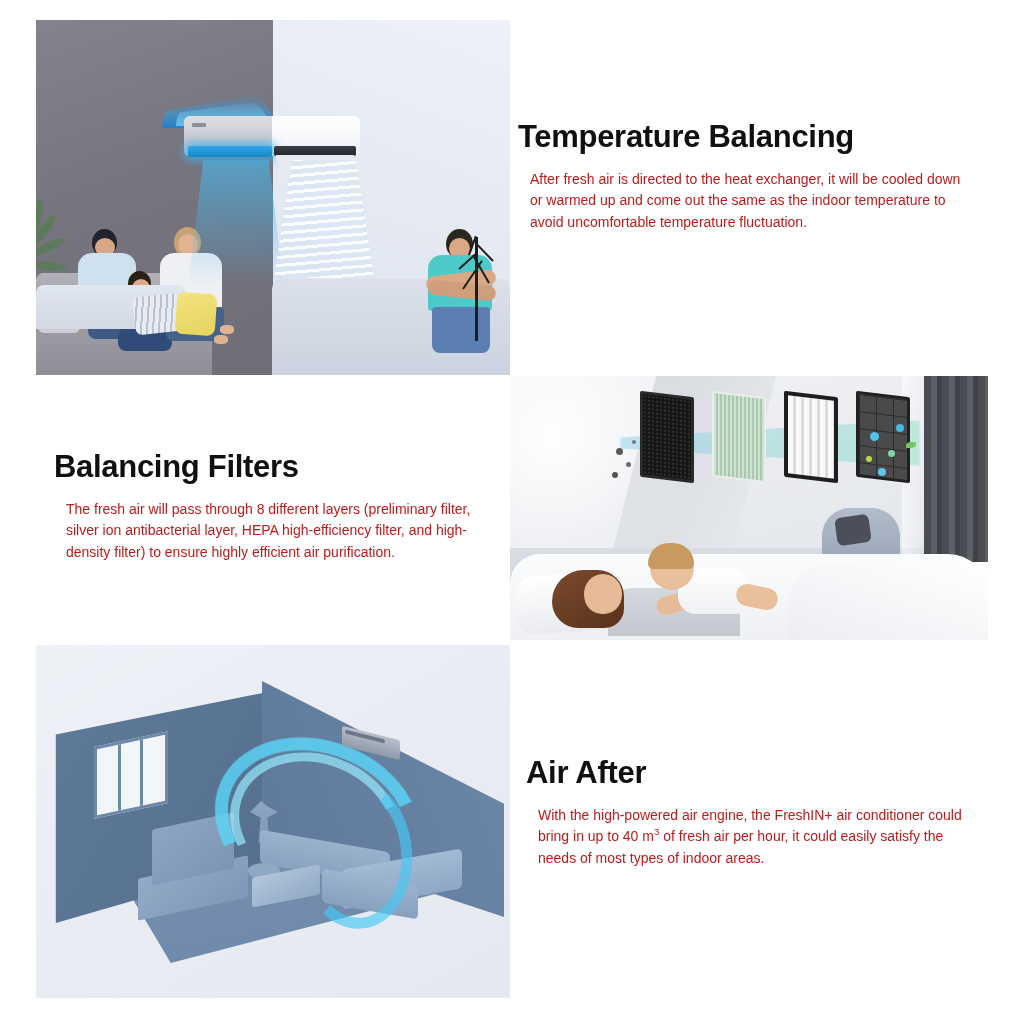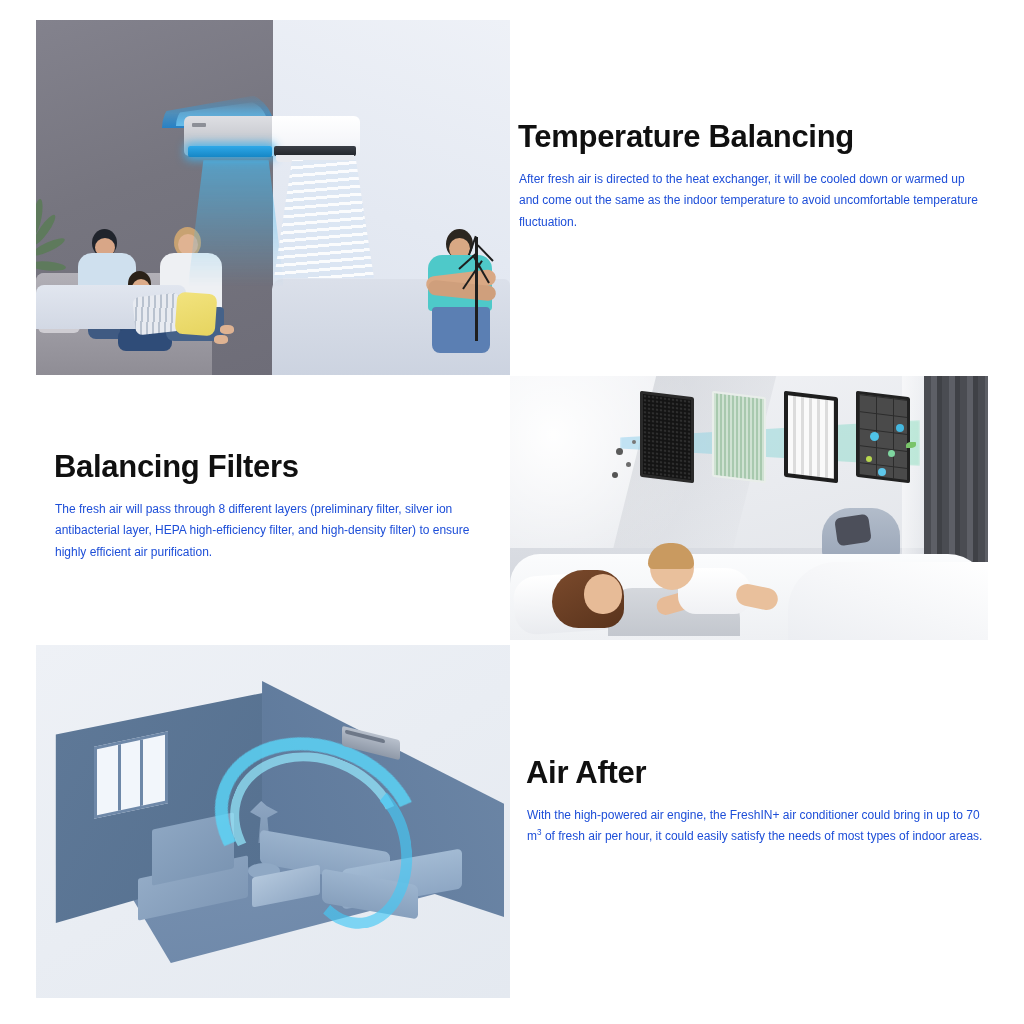--- a/index.html
+++ b/index.html
@@ -13,21 +13,21 @@
   .page{position:relative;width:1024px;height:1024px;}
 
   
   .feature-text{position:absolute;}
   .feature-title{
     font-size:31px;font-weight:bold;color:#101010;
     letter-spacing:-0.3px;line-height:1.12;margin:0 0 14px 0;
     white-space:nowrap;
   }
   .feature-body{
-    font-size:12px;color:#1d4ed8;line-height:21.5px;margin:1px;
+    font-size:14px;color:#b91c1c;line-height:21.5px;margin:12px;
   }
   .feature-body sup{font-size:0.68em;vertical-align:super;line-height:0;}
 
   
   .panel{position:absolute;overflow:hidden;}
 
   
   #panel-temperature{left:36px;top:20px;width:474px;height:355px;}
   .p1-left{
     position:absolute;left:0;top:0;width:237px;height:100%;
@@ -542,16 +542,16 @@
       <div class="p3-table"></div>
       <div class="p3-flow"></div>
       <div class="p3-flow2"></div>
       <div class="p3-flow3"></div>
       <div class="p3-ac"></div>
     </div>
   </div>
 
   <div class="feature-text" style="left:526px;top:756px;width:462px;">
     <h2 class="feature-title">Air After</h2>
-    <p class="feature-body"><span>With the high-powered air engine, the FreshIN+ air conditioner could bring in up to 70 m</span><sup>3</sup><span> of fresh air per hour, it could easily satisfy the needs of most types of indoor areas.</span></p>
+    <p class="feature-body"><span>With the high-powered air engine, the FreshIN+ air conditioner could bring in up to 40 m</span><sup>3</sup><span> of fresh air per hour, it could easily satisfy the needs of most types of indoor areas.</span></p>
   </div>
 
 </div>
 
 </body></html>

